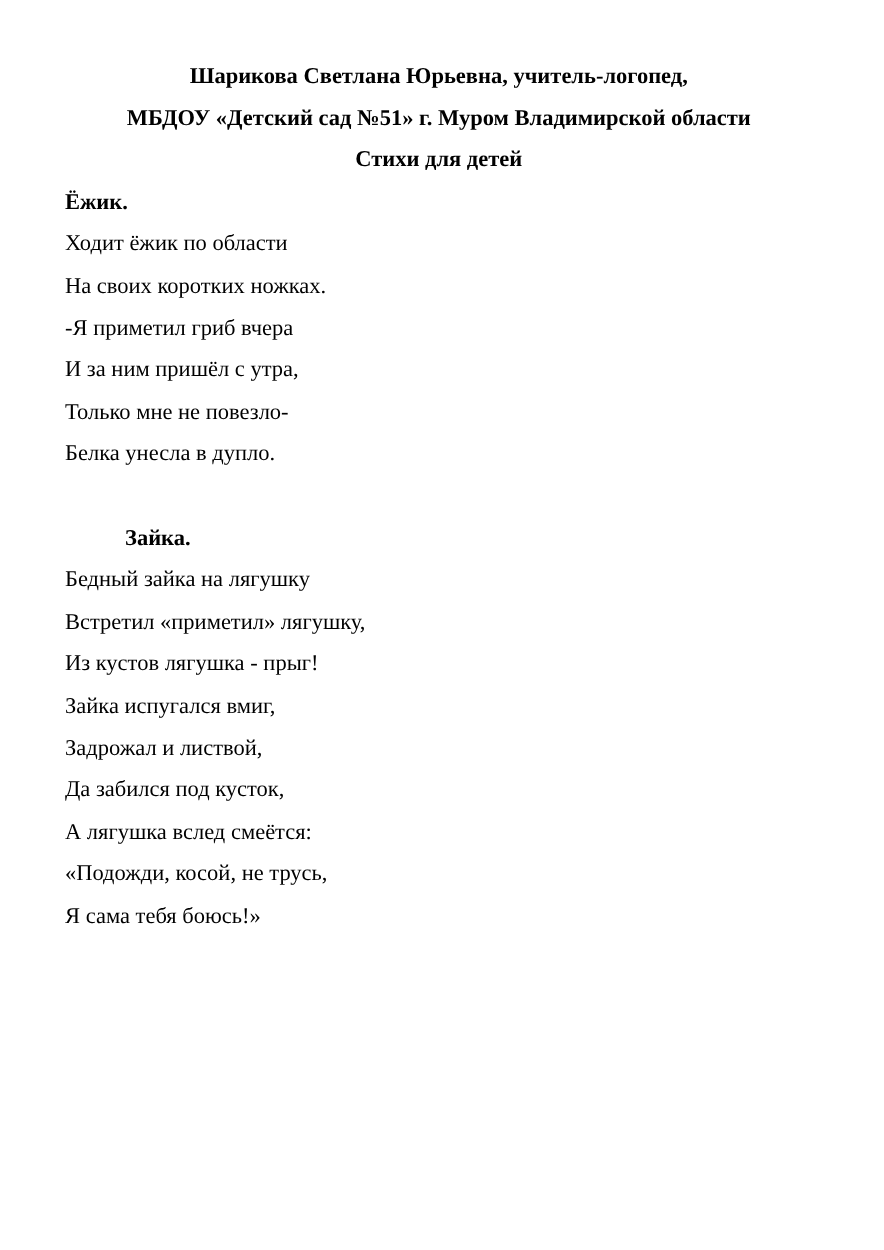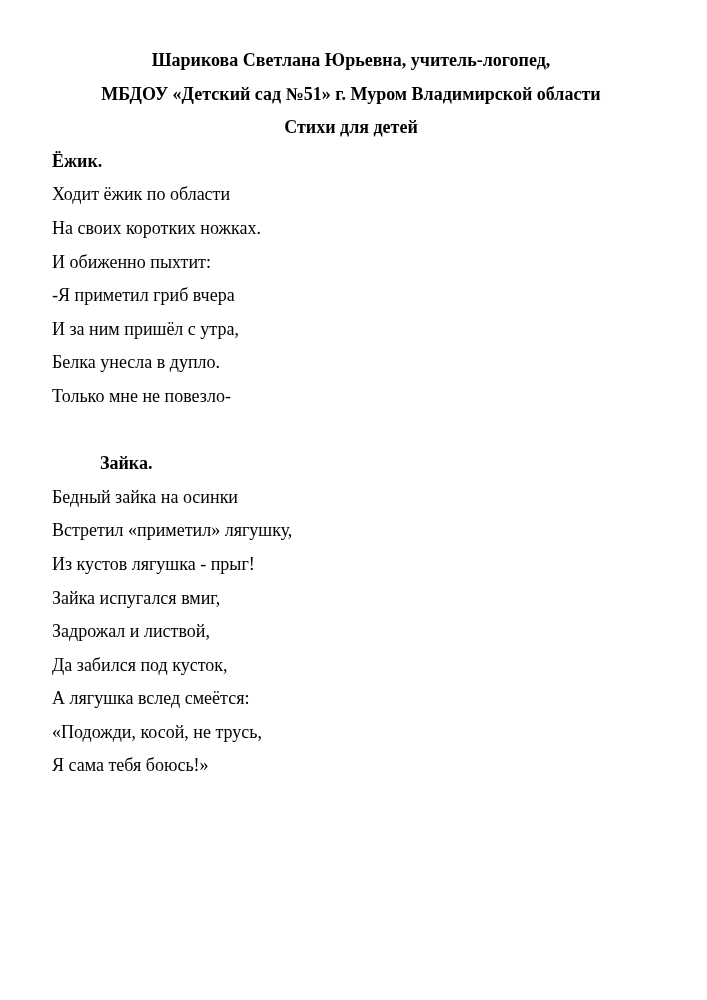--- a/index.html
+++ b/index.html
@@ -51,30 +51,29 @@
 <div class="page">
   <div class="content">
 
     <p class="line center bold">Шарикова Светлана Юрьевна, учитель-логопед,</p>
     <p class="line center bold">МБДОУ «Детский сад №51» г. Муром Владимирской области</p>
     <p class="line center bold">Стихи для детей</p>
 
     <p class="line bold">Ёжик.</p>
     <p class="line">Ходит ёжик по области</p>
     <p class="line">На своих коротких ножках.</p>
-    <p class="line">И обиженно пыхтит:</p>
     <p class="line">-Я приметил гриб вчера</p>
     <p class="line">И за ним пришёл с утра,</p>
+    <p class="line">Только мне не повезло-</p>
     <p class="line">Белка унесла в дупло.</p>
-    <p class="line">Только мне не повезло-</p>
 
     <p class="line blank"></p>
 
     <p class="line bold indent">Зайка.</p>
-    <p class="line">Бедный зайка на осинки</p>
+    <p class="line">Бедный зайка на лягушку</p>
     <p class="line">Встретил «приметил» лягушку,</p>
     <p class="line">Из кустов лягушка - прыг!</p>
     <p class="line">Зайка испугался вмиг,</p>
     <p class="line">Задрожал и листвой,</p>
     <p class="line">Да забился под кусток,</p>
     <p class="line">А лягушка вслед смеётся:</p>
     <p class="line">«Подожди, косой, не трусь,</p>
     <p class="line">Я сама тебя боюсь!»</p>
 
   </div>

